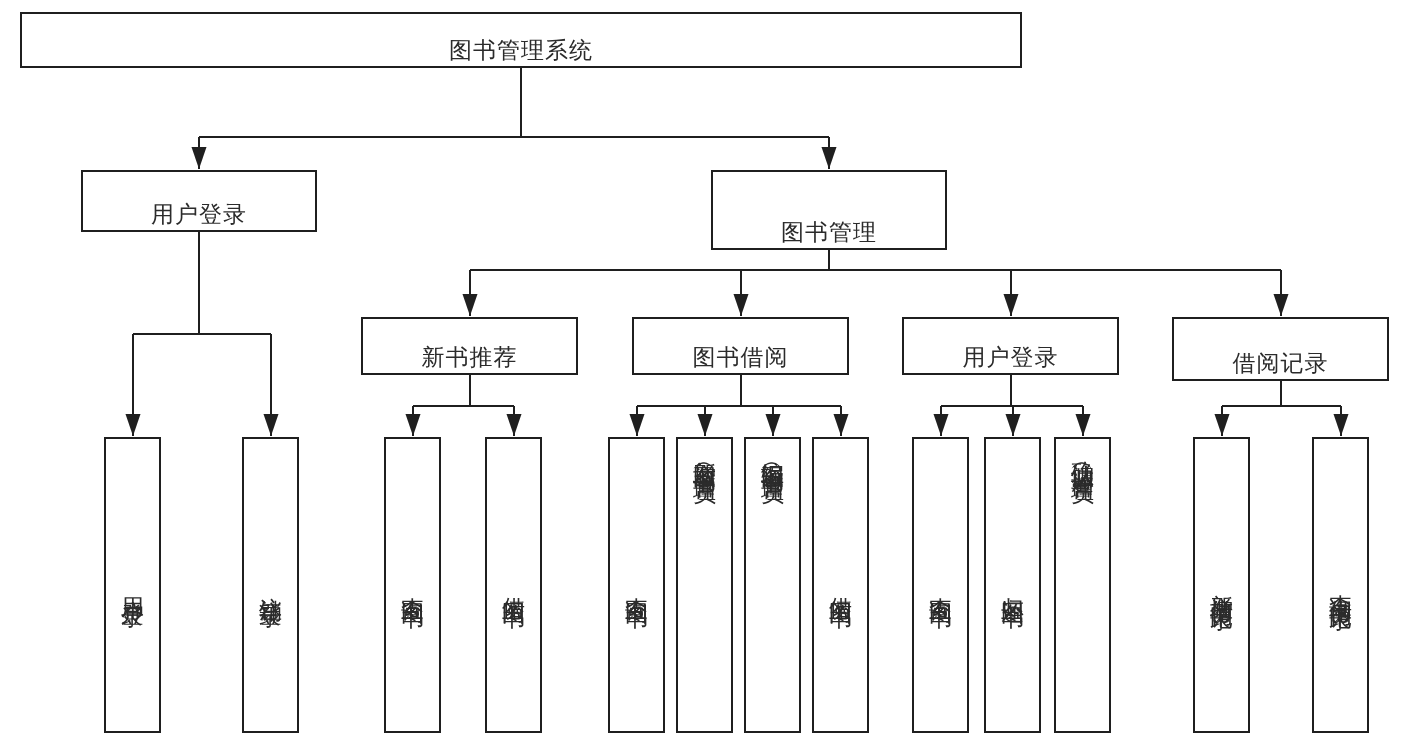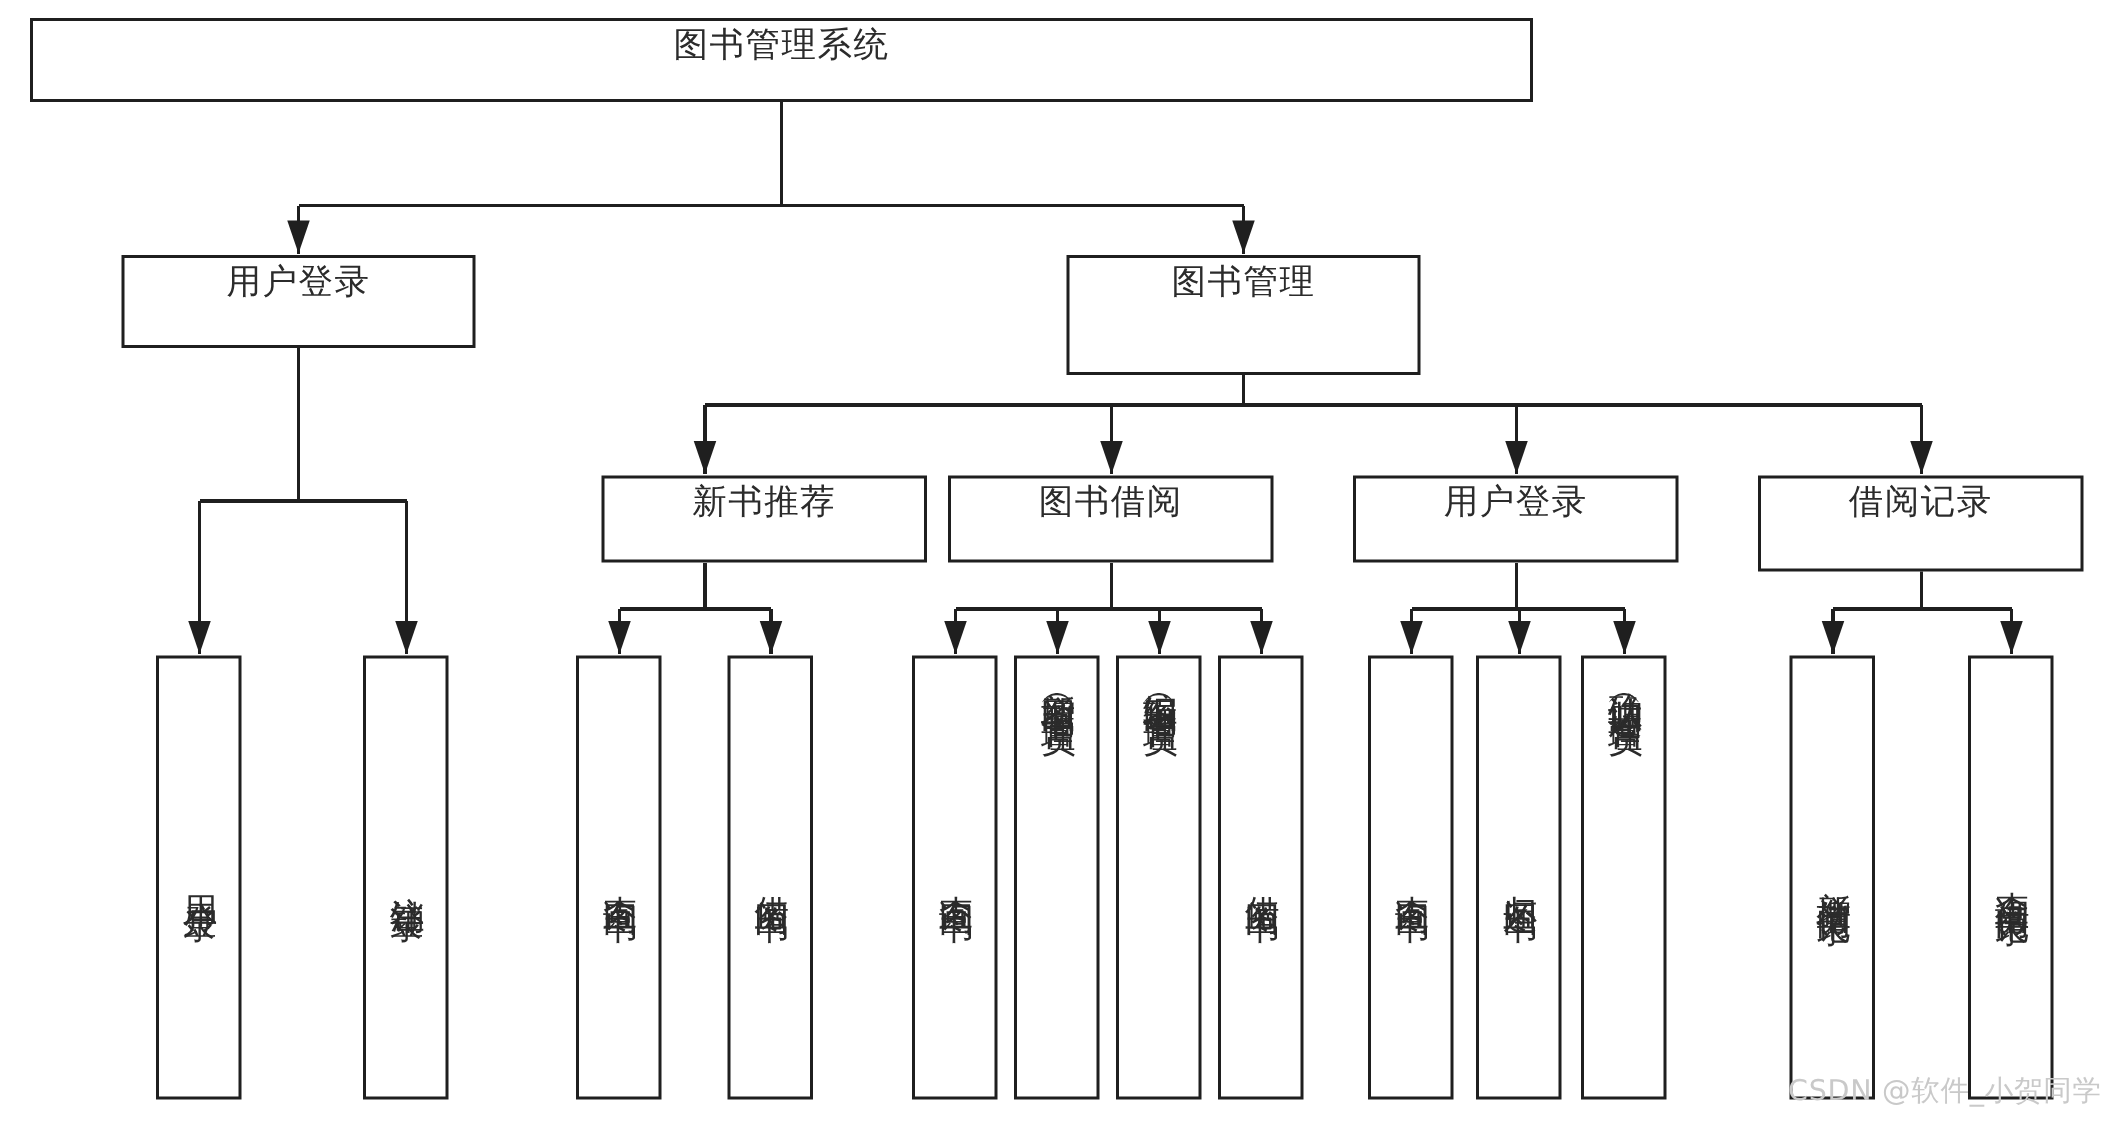--- a/index.html
+++ b/index.html
@@ -23,21 +23,21 @@
     top: 0;
     width: 1405px;
     height: 747px;
   }
   .node {
     position: absolute;
     box-sizing: border-box;
     border: 2px solid #1f1f1f;
     background: #ffffff;
     display: flex;
-    align-items: flex-start;
+    align-items: flex-end;
     justify-content: center;
     color: #2b2b2b;
   }
   .node.h {
     font-size: 23px;
     letter-spacing: 1px;
   }
   .node.v {
     align-items: flex-start;
     justify-content: center;
@@ -125,21 +125,21 @@
   <div id="nodes">
       <div class="node h" style="left: 20px; top: 12px; width: 1002px; height: 56px; border-color: rgb(31, 31, 31); background: rgb(255, 255, 255); color: rgb(43, 43, 43);">
         <span>图书管理系统</span>
       </div>
       <div class="node h" style="left: 81px; top: 170px; width: 236px; height: 62px; border-color: rgb(31, 31, 31); background: rgb(255, 255, 255); color: rgb(43, 43, 43);">
         <span>用户登录</span>
       </div>
       <div class="node h" style="left: 711px; top: 170px; width: 236px; height: 80px; border-color: rgb(31, 31, 31); background: rgb(255, 255, 255); color: rgb(43, 43, 43);">
         <span>图书管理</span>
       </div>
-      <div class="node h" style="left: 361px; top: 317px; width: 217px; height: 58px; border-color: rgb(31, 31, 31); background: rgb(255, 255, 255); color: rgb(43, 43, 43); margin-left: 40px;">
+      <div class="node h" style="left: 361px; top: 317px; width: 217px; height: 58px; border-color: rgb(31, 31, 31); background: rgb(255, 255, 255); color: rgb(43, 43, 43);">
         <span>新书推荐</span>
       </div>
       <div class="node h" style="left: 632px; top: 317px; width: 217px; height: 58px; border-color: rgb(31, 31, 31); background: rgb(255, 255, 255); color: rgb(43, 43, 43);">
         <span>图书借阅</span>
       </div>
       <div class="node h" style="left: 902px; top: 317px; width: 217px; height: 58px; border-color: rgb(31, 31, 31); background: rgb(255, 255, 255); color: rgb(43, 43, 43);">
         <span>用户登录</span>
       </div>
       <div class="node h" style="left: 1172px; top: 317px; width: 217px; height: 64px; border-color: rgb(31, 31, 31); background: rgb(255, 255, 255); color: rgb(43, 43, 43);">
         <span>借阅记录</span>
@@ -177,14 +177,13 @@
       <div class="node v" style="left: 1054px; top: 437px; width: 57px; height: 296px; border-color: rgb(31, 31, 31); background: rgb(255, 255, 255); color: rgb(43, 43, 43);">
         <span class="vlabel">确认归还（管理员）</span>
       </div>
       <div class="node v center" style="left: 1193px; top: 437px; width: 57px; height: 296px; border-color: rgb(31, 31, 31); background: rgb(255, 255, 255); color: rgb(43, 43, 43);">
         <span class="vlabel">新增借阅记录</span>
       </div>
       <div class="node v center" style="left: 1312px; top: 437px; width: 57px; height: 296px; border-color: rgb(31, 31, 31); background: rgb(255, 255, 255); color: rgb(43, 43, 43);">
         <span class="vlabel">查询借阅记录</span>
       </div>
     </div>
-  <div class="watermark" style="left:1192px; top:714px;">CSDN @软件_小贺同学</div>
 </div>
 
 </body></html>

